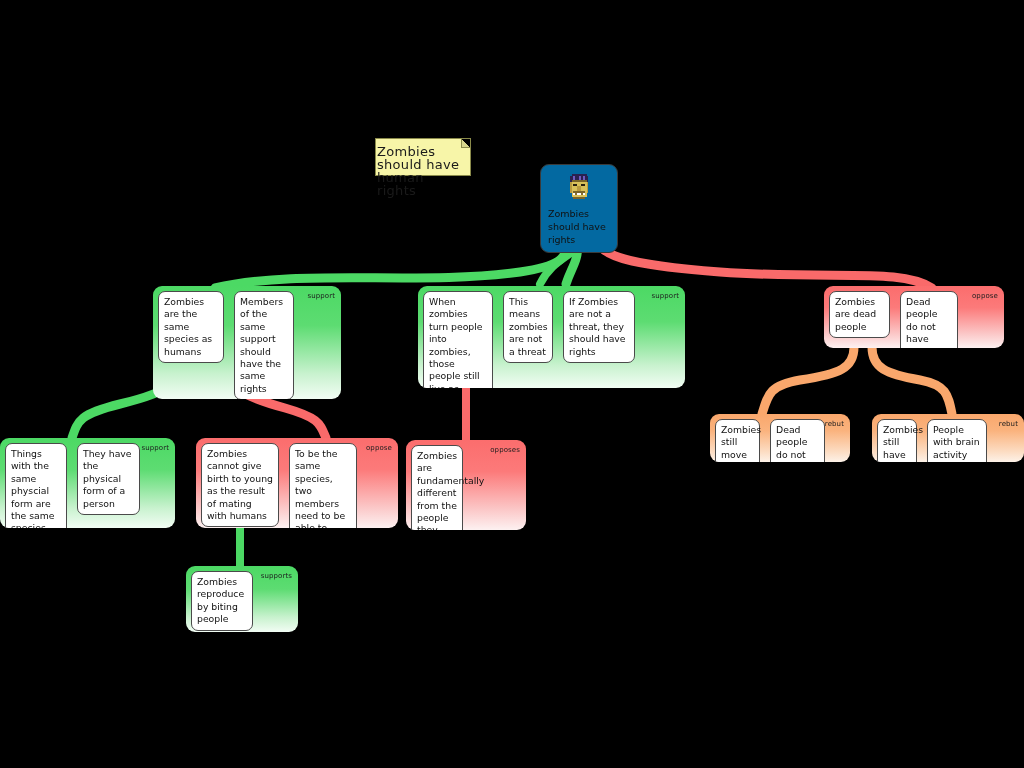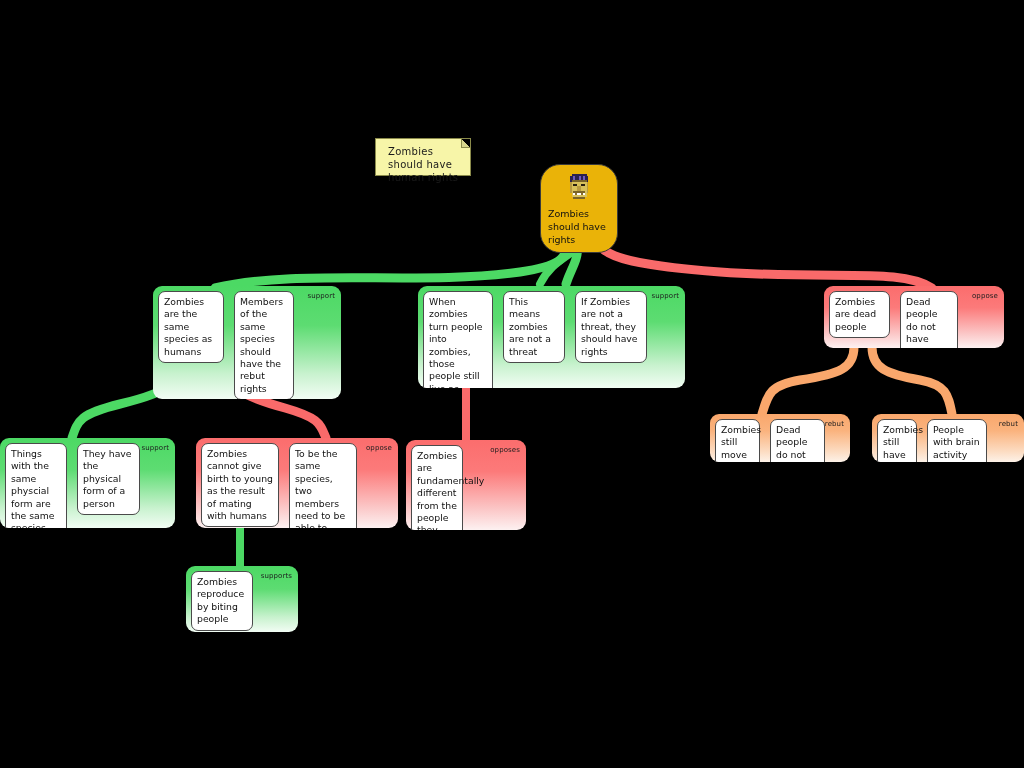--- a/index.html
+++ b/index.html
@@ -20,41 +20,41 @@
     left: 0; top: 0;
     width: 1024px; height: 768px;
     pointer-events: none;
   }
 
   
   .sticky {
     position: absolute;
     background: #f7f5a8;
     border: 1px solid #8a8a4a;
-    padding: 6px 8px 6px 12px;
-    font-size: 10px;
+    padding: 6px 8px 6px 1px;
+    font-size: 13px;
     line-height: 13px;
     color: #1a1a1a;
     letter-spacing: .3px;
   }
   .sticky .fold {
     position: absolute;
     top: 0; right: 0;
     width: 9px; height: 9px;
     background: linear-gradient(225deg, #000 0 50%, #d8d68d 50% 100%);
     border-left: 1px solid #8a8a4a;
     border-bottom: 1px solid #8a8a4a;
   }
 
   
   .rootnode {
     position: absolute;
-    background: #eab308;
+    background: #0369a1;
     border: 1px solid #3a3a3a;
-    border-radius: 20px;
+    border-radius: 9px;
     padding: 6px 7px;
     font-size: 9.5px;
     line-height: 13px;
     color: #111;
   }
   .zface {
     width: 30px; height: 31px;
     margin: 1px auto 4px auto;
     position: relative;
     image-rendering: pixelated;
@@ -150,29 +150,29 @@
         <rect x="5" y="13" width="6" height="1" fill="#7a6428"></rect>
       </svg>
     </div>
     <div>Zombies should have rights</div>
   </div>
 
   <div class="group support" style="left:153px; top:286px; width:188px; height:113px;">
     <span class="glabel">support</span>
     <div class="cards">
       <div class="card" style="width:66px;">Zombies are the same species as humans</div>
-      <div class="card" style="width:60px;">Members of the same species should have the rebut rights</div>
+      <div class="card" style="width:60px;">Members of the same support should have the same rights</div>
     </div>
   </div>
 
   <div class="group support" style="left:418px; top:286px; width:267px; height:102px;">
     <span class="glabel">support</span>
     <div class="cards">
       <div class="card" style="width:70px;">When zombies turn people into zombies, those people still live as zombies</div>
-      <div class="card" style="width:62px;">This means zombies are not a threat</div>
+      <div class="card" style="width:50px;">This means zombies are not a threat</div>
       <div class="card" style="width:72px;">If Zombies are not a threat, they should have rights</div>
     </div>
   </div>
 
   <div class="group oppose" style="left:824px; top:286px; width:180px; height:62px;">
     <span class="glabel">oppose</span>
     <div class="cards">
       <div class="card" style="width:61px;">Zombies are dead people</div>
       <div class="card" style="width:58px;">Dead people do not have rights</div>
     </div>

